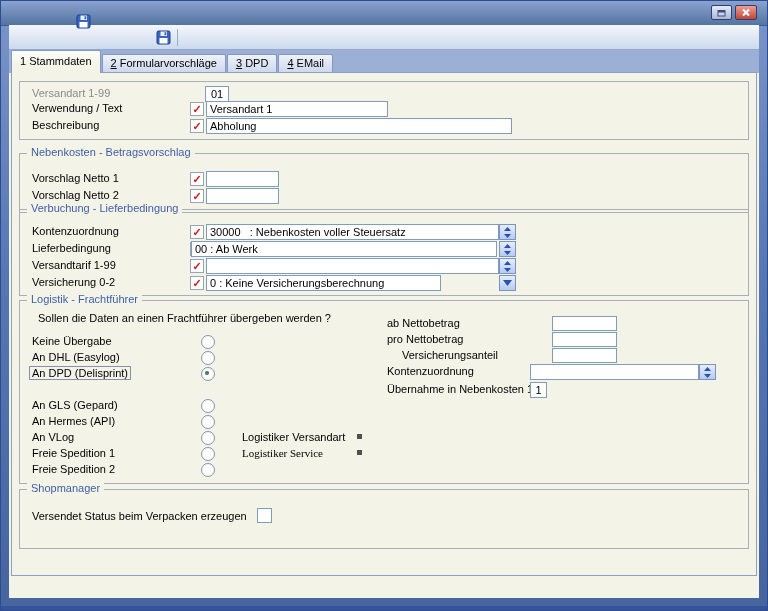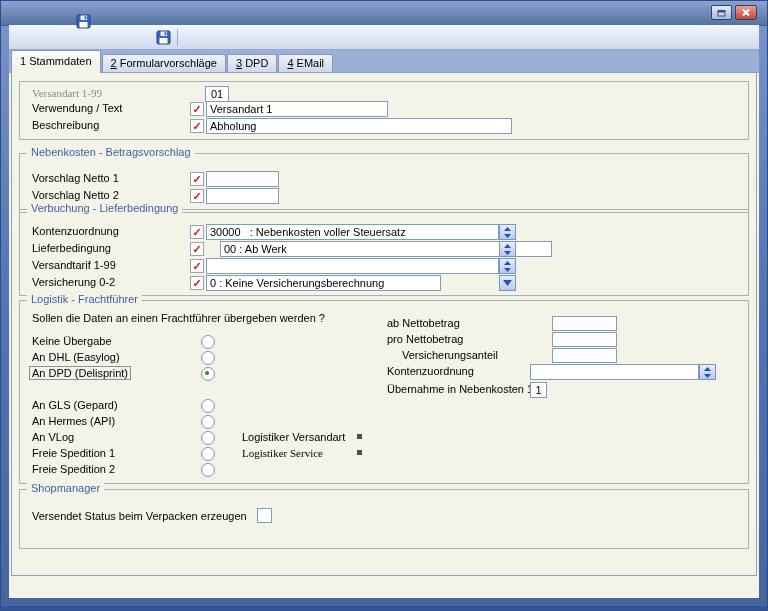--- a/index.html
+++ b/index.html
@@ -38,21 +38,21 @@
   .page{position:absolute;top:22px;left:2px;right:2px;height:504px;
     border:1px solid #8e9fc0;background:#f4f3e7;box-sizing:border-box;}
   
   .section{position:absolute;left:7px;right:7px;border:1px solid #a9aeb8;}
   .section-title{position:absolute;top:-8px;left:7px;background:#f4f3e7;padding:0 4px;
     color:#3d5fa8;white-space:nowrap;}
   .row{position:absolute;left:0;right:0;height:17px;}
   .row.flex{display:flex;align-items:center;padding-left:12px;}
   .lbl{position:absolute;top:1px;white-space:nowrap;}
   .row.flex .lbl{position:static;}
-  .lbl.dim{color:#8b8b8b;font-family:Liberation Serif, serif;}
+  .lbl.dim{color:#8b8b8b;}
   .lbl.focus{border:1px solid #8491ad;padding:0 2px;margin-left:-3px;margin-top:-1px;}
   .txt{position:absolute;top:0;height:16px;border:1px solid #7f9db9;background:#fff;
     font:inherit;font-size:11px;padding:0 3px;box-sizing:border-box;}
   .txt.center{text-align:center;padding:4px;}
   .chk{position:absolute;top:1px;width:14px;height:14px;border:1px solid #98a3b6;background:#fff;
     padding:0;color:#cf1e1e;font-weight:bold;font-size:11px;line-height:12px;text-align:center;cursor:default;}
   .selbtn{position:absolute;top:0;width:17px;height:16px;border:1px solid #7a93c2;
     background:linear-gradient(#e5eefb 0%,#b7cbee 100%);padding:0;
     display:flex;align-items:center;justify-content:center;cursor:default;}
   .radio{position:absolute;top:1px;width:12px;height:12px;border:1px solid #8695b2;border-radius:50%;
@@ -163,21 +163,21 @@
           <button class="selbtn" style="left:479px;">
             <svg width="9" height="11" viewBox="0 0 9 11">
                 <path d="M4.5 0 L8 4 H1 Z" fill="#2a50b4"></path>
                 <path d="M4.5 11 L8 7 H1 Z" fill="#2a50b4"></path>
               </svg>
           </button>
         </div>
         <div class="row" style="top:31px;">
           <span class="lbl" style="left:12px;">Lieferbedingung</span>
           <button class="chk" style="left:170px;"><span>✓</span></button>
-          <input class="txt" style="left: 200px; width: 332px;" value="00 : Ab Werk">
+          <input class="txt" style="left: 171px; width: 306px;" value="00 : Ab Werk">
           <button class="selbtn" style="left:479px;">
             <svg width="9" height="11" viewBox="0 0 9 11">
                 <path d="M4.5 0 L8 4 H1 Z" fill="#2a50b4"></path>
                 <path d="M4.5 11 L8 7 H1 Z" fill="#2a50b4"></path>
               </svg>
           </button>
         </div>
         <div class="row" style="top:48px;">
           <span class="lbl" style="left:12px;">Versandtarif 1-99</span>
           <button class="chk" style="left:170px;"><span>✓</span></button>
@@ -197,21 +197,21 @@
             <svg width="9" height="6" viewBox="0 0 9 6">
                 <path d="M0 0 H9 L4.5 6 Z" fill="#2a50b4"></path>
               </svg>
           </button>
         </div>
       </div>
 
       <div class="section" style="top:227px;height:182px;">
         <span class="section-title">Logistik - Frachtführer</span>
         <div class="row" style="top:10px;">
-          <span class="lbl" style="left:12px;text-align:right;">Sollen die Daten an einen Frachtführer übergeben werden ?</span>
+          <span class="lbl" style="left:18px;text-align:right;">Sollen die Daten an einen Frachtführer übergeben werden ?</span>
         </div>
 
         <div class="row" style="top:33px;">
           <span class="lbl" style="left:12px;">Keine Übergabe</span>
           <span class="radio" style="left:181px;"></span>
         </div>
         <div class="row" style="top:49px;">
           <span class="lbl" style="left:12px;">An DHL (Easylog)</span>
           <span class="radio" style="left:181px;"></span>
         </div>

